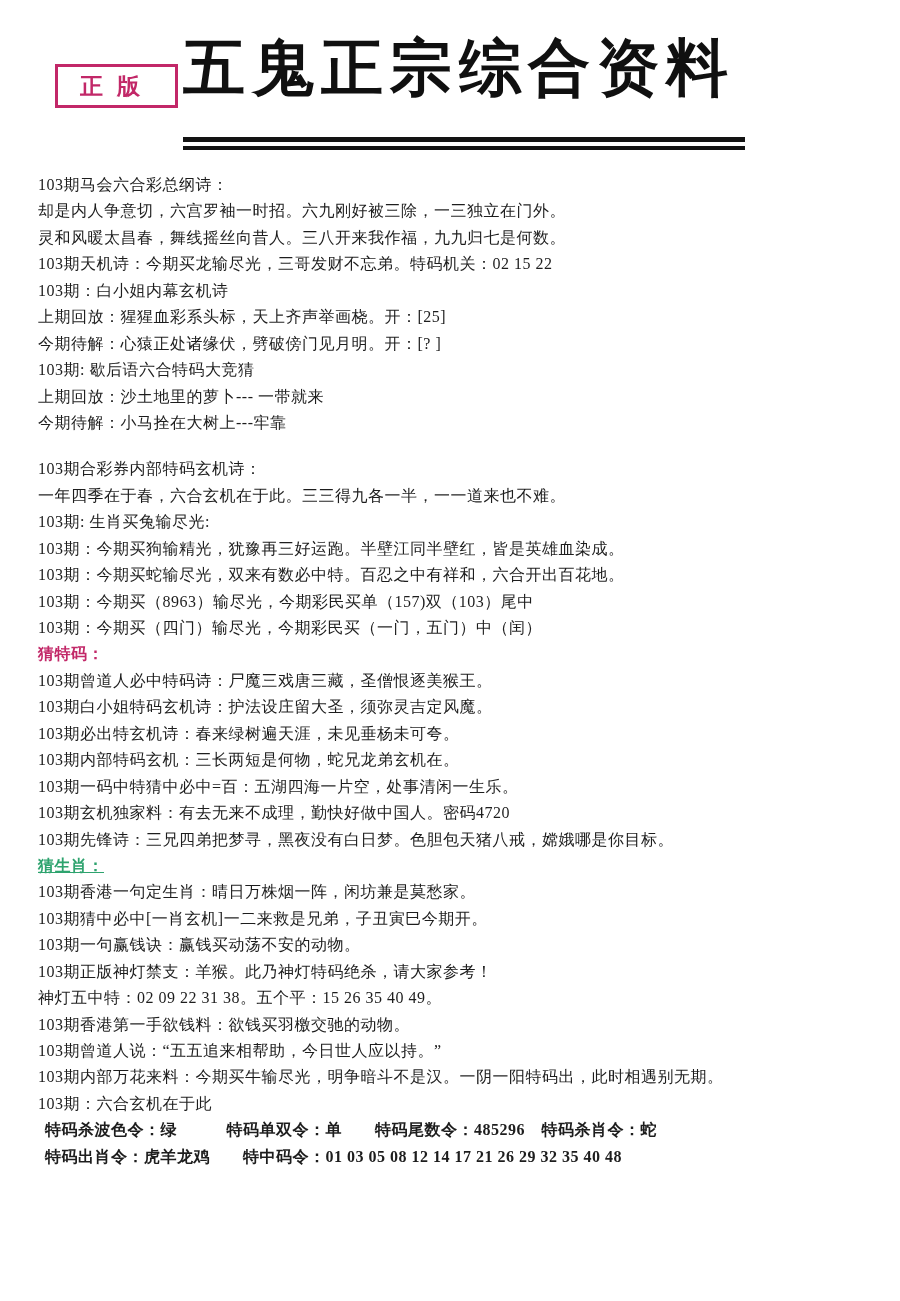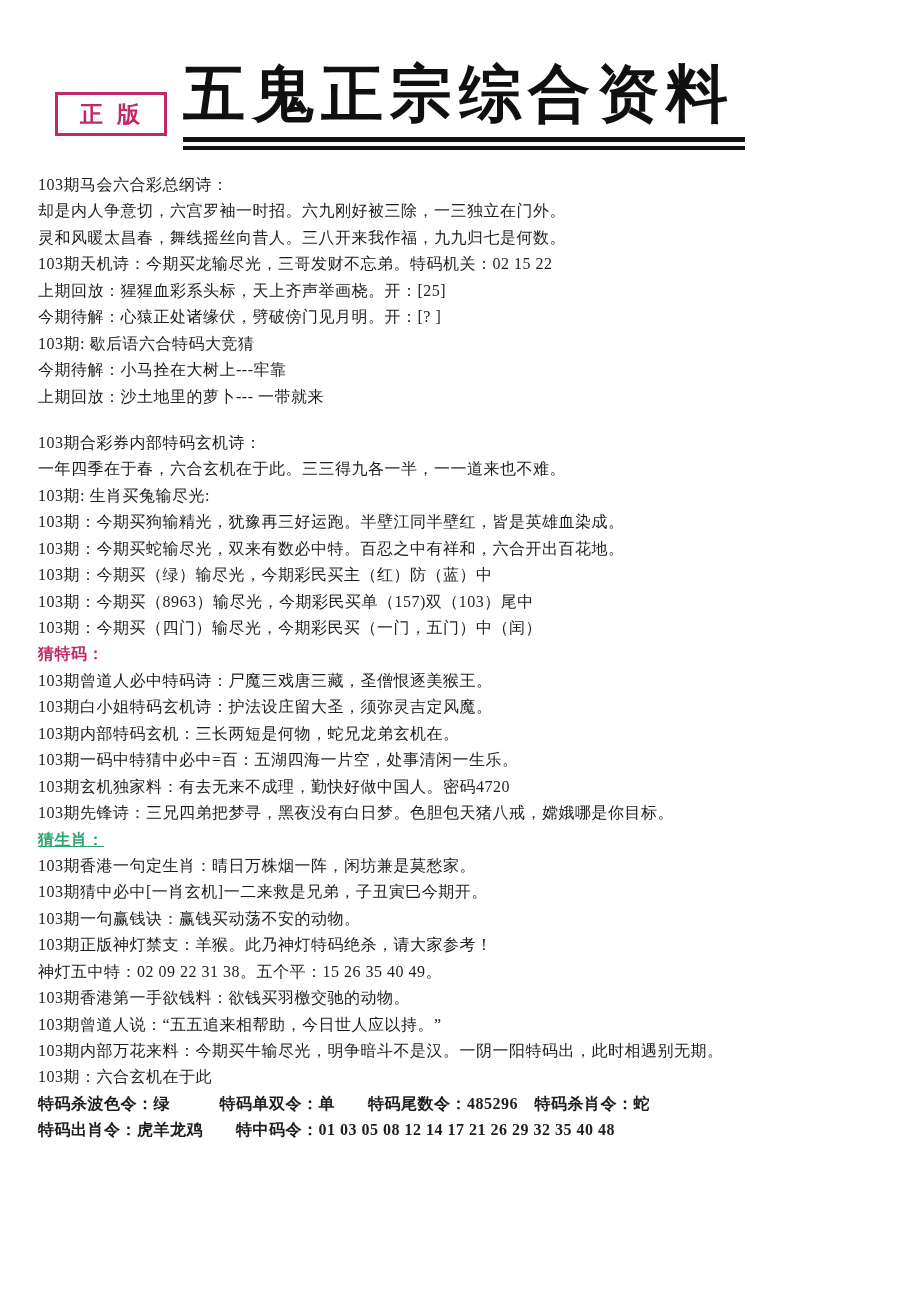--- a/index.html
+++ b/index.html
@@ -10,49 +10,49 @@
   html,body{margin:0;padding:0;background:#fff;}
   .page{
     position:relative;
     width:900px;height:1301px;
     background:#fff;
     overflow:hidden;
     font-family:"Liberation Serif","DejaVu Serif",serif;
   }
   
   .badge{
-    position:absolute;left:55px;top:92px;
+    position:absolute;left:55px;top:64px;
     min-width:86px;height:38px;
     border:3px solid var(--magenta);
     color:var(--magenta);
     display:flex;align-items:center;justify-content:center;
     font-size:23px;font-weight:bold;
-    letter-spacing:14px;padding-left:16px;padding-right:4px;
+    letter-spacing:14px;padding-left:16px;padding-right:15px;
   }
   .title{
-    position:absolute;left:183px;top:60px;
+    position:absolute;left:183px;top:34px;
     font-size:62px;line-height:1.1;
     letter-spacing:7px;font-weight:600;color:#101010;
     white-space:nowrap;
   }
   .title-rules{position:absolute;left:183px;top:137px;width:562px;}
   .title-rules .rule1{height:5px;background:#131313;}
   .title-rules .rule2{height:4px;background:#131313;margin-top:4px;}
   
   .content{
     position:absolute;left:38px;top:172px;right:12px;
     font-size:16px;line-height:26.45px;
     letter-spacing:0.5px;
     color:var(--ink);
     white-space:nowrap;
   }
   .line{height:26.45px;}
   .line.magenta{color:var(--magenta);font-weight:bold;}
   .line.green{color:var(--green);font-weight:bold;text-decoration:underline;}
-  .line.bold{font-weight:bold;}
+  .line.bold{font-weight:bold;margin-left:7px;}
   .line.gap{margin-top:20px;}
 </style>
 </head>
 <body>
 
 <div class="page">
 
   <div class="badge">正版</div>
 
   <div class="title">五鬼正宗综合资料</div>
@@ -60,36 +60,37 @@
   <div class="title-rules">
     <div class="rule1"></div>
     <div class="rule2"></div>
   </div>
 
   <div class="content">
       <div class="line normal">103期马会六合彩总纲诗：</div>
       <div class="line normal">却是内人争意切，六宫罗袖一时招。六九刚好被三除，一三独立在门外。</div>
       <div class="line normal">灵和风暖太昌春，舞线摇丝向昔人。三八开来我作福，九九归七是何数。</div>
       <div class="line normal">103期天机诗：今期买龙输尽光，三哥发财不忘弟。特码机关：02 15 22</div>
+      <div class="line normal">103期：白小姐内幕玄机诗</div>
       <div class="line normal">上期回放：猩猩血彩系头标，天上齐声举画桡。开：[25]</div>
       <div class="line normal">今期待解：心猿正处诸缘伏，劈破傍门见月明。开：[? ]</div>
       <div class="line normal">103期: 歇后语六合特码大竞猜</div>
+      <div class="line normal">上期回放：沙土地里的萝卜--- 一带就来</div>
       <div class="line normal">今期待解：小马拴在大树上---牢靠</div>
-      <div class="line normal">上期回放：沙土地里的萝卜--- 一带就来</div>
       <div class="line normal gap">103期合彩券内部特码玄机诗：</div>
       <div class="line normal">一年四季在于春，六合玄机在于此。三三得九各一半，一一道来也不难。</div>
       <div class="line normal">103期: 生肖买兔输尽光:</div>
       <div class="line normal">103期：今期买狗输精光，犹豫再三好运跑。半壁江同半壁红，皆是英雄血染成。</div>
       <div class="line normal">103期：今期买蛇输尽光，双来有数必中特。百忍之中有祥和，六合开出百花地。</div>
-      <div class="line normal">103期：今期买（绿）输尽光，今期彩民买主（红）防（蓝）中</div>
       <div class="line normal">103期：今期买（8963）输尽光，今期彩民买单（157)双（103）尾中</div>
       <div class="line normal">103期：今期买（四门）输尽光，今期彩民买（一门，五门）中（闰）</div>
       <div class="line magenta">猜特码：</div>
       <div class="line normal">103期曾道人必中特码诗：尸魔三戏唐三藏，圣僧恨逐美猴王。</div>
       <div class="line normal">103期白小姐特码玄机诗：护法设庄留大圣，须弥灵吉定风魔。</div>
+      <div class="line normal">103期必出特玄机诗：春来绿树遍天涯，未见垂杨未可夸。</div>
       <div class="line normal">103期内部特码玄机：三长两短是何物，蛇兄龙弟玄机在。</div>
       <div class="line normal">103期一码中特猜中必中=百：五湖四海一片空，处事清闲一生乐。</div>
       <div class="line normal">103期玄机独家料：有去无来不成理，勤快好做中国人。密码4720</div>
       <div class="line normal">103期先锋诗：三兄四弟把梦寻，黑夜没有白日梦。色胆包天猪八戒，嫦娥哪是你目标。</div>
       <div class="line green">猜生肖：</div>
       <div class="line normal">103期香港一句定生肖：晴日万株烟一阵，闲坊兼是莫愁家。</div>
       <div class="line normal">103期猜中必中[一肖玄机]一二来救是兄弟，子丑寅巳今期开。</div>
       <div class="line normal">103期一句赢钱诀：赢钱买动荡不安的动物。</div>
       <div class="line normal">103期正版神灯禁支：羊猴。此乃神灯特码绝杀，请大家参考！</div>
       <div class="line normal">神灯五中特：02 09 22 31 38。五个平：15 26 35 40 49。</div>

